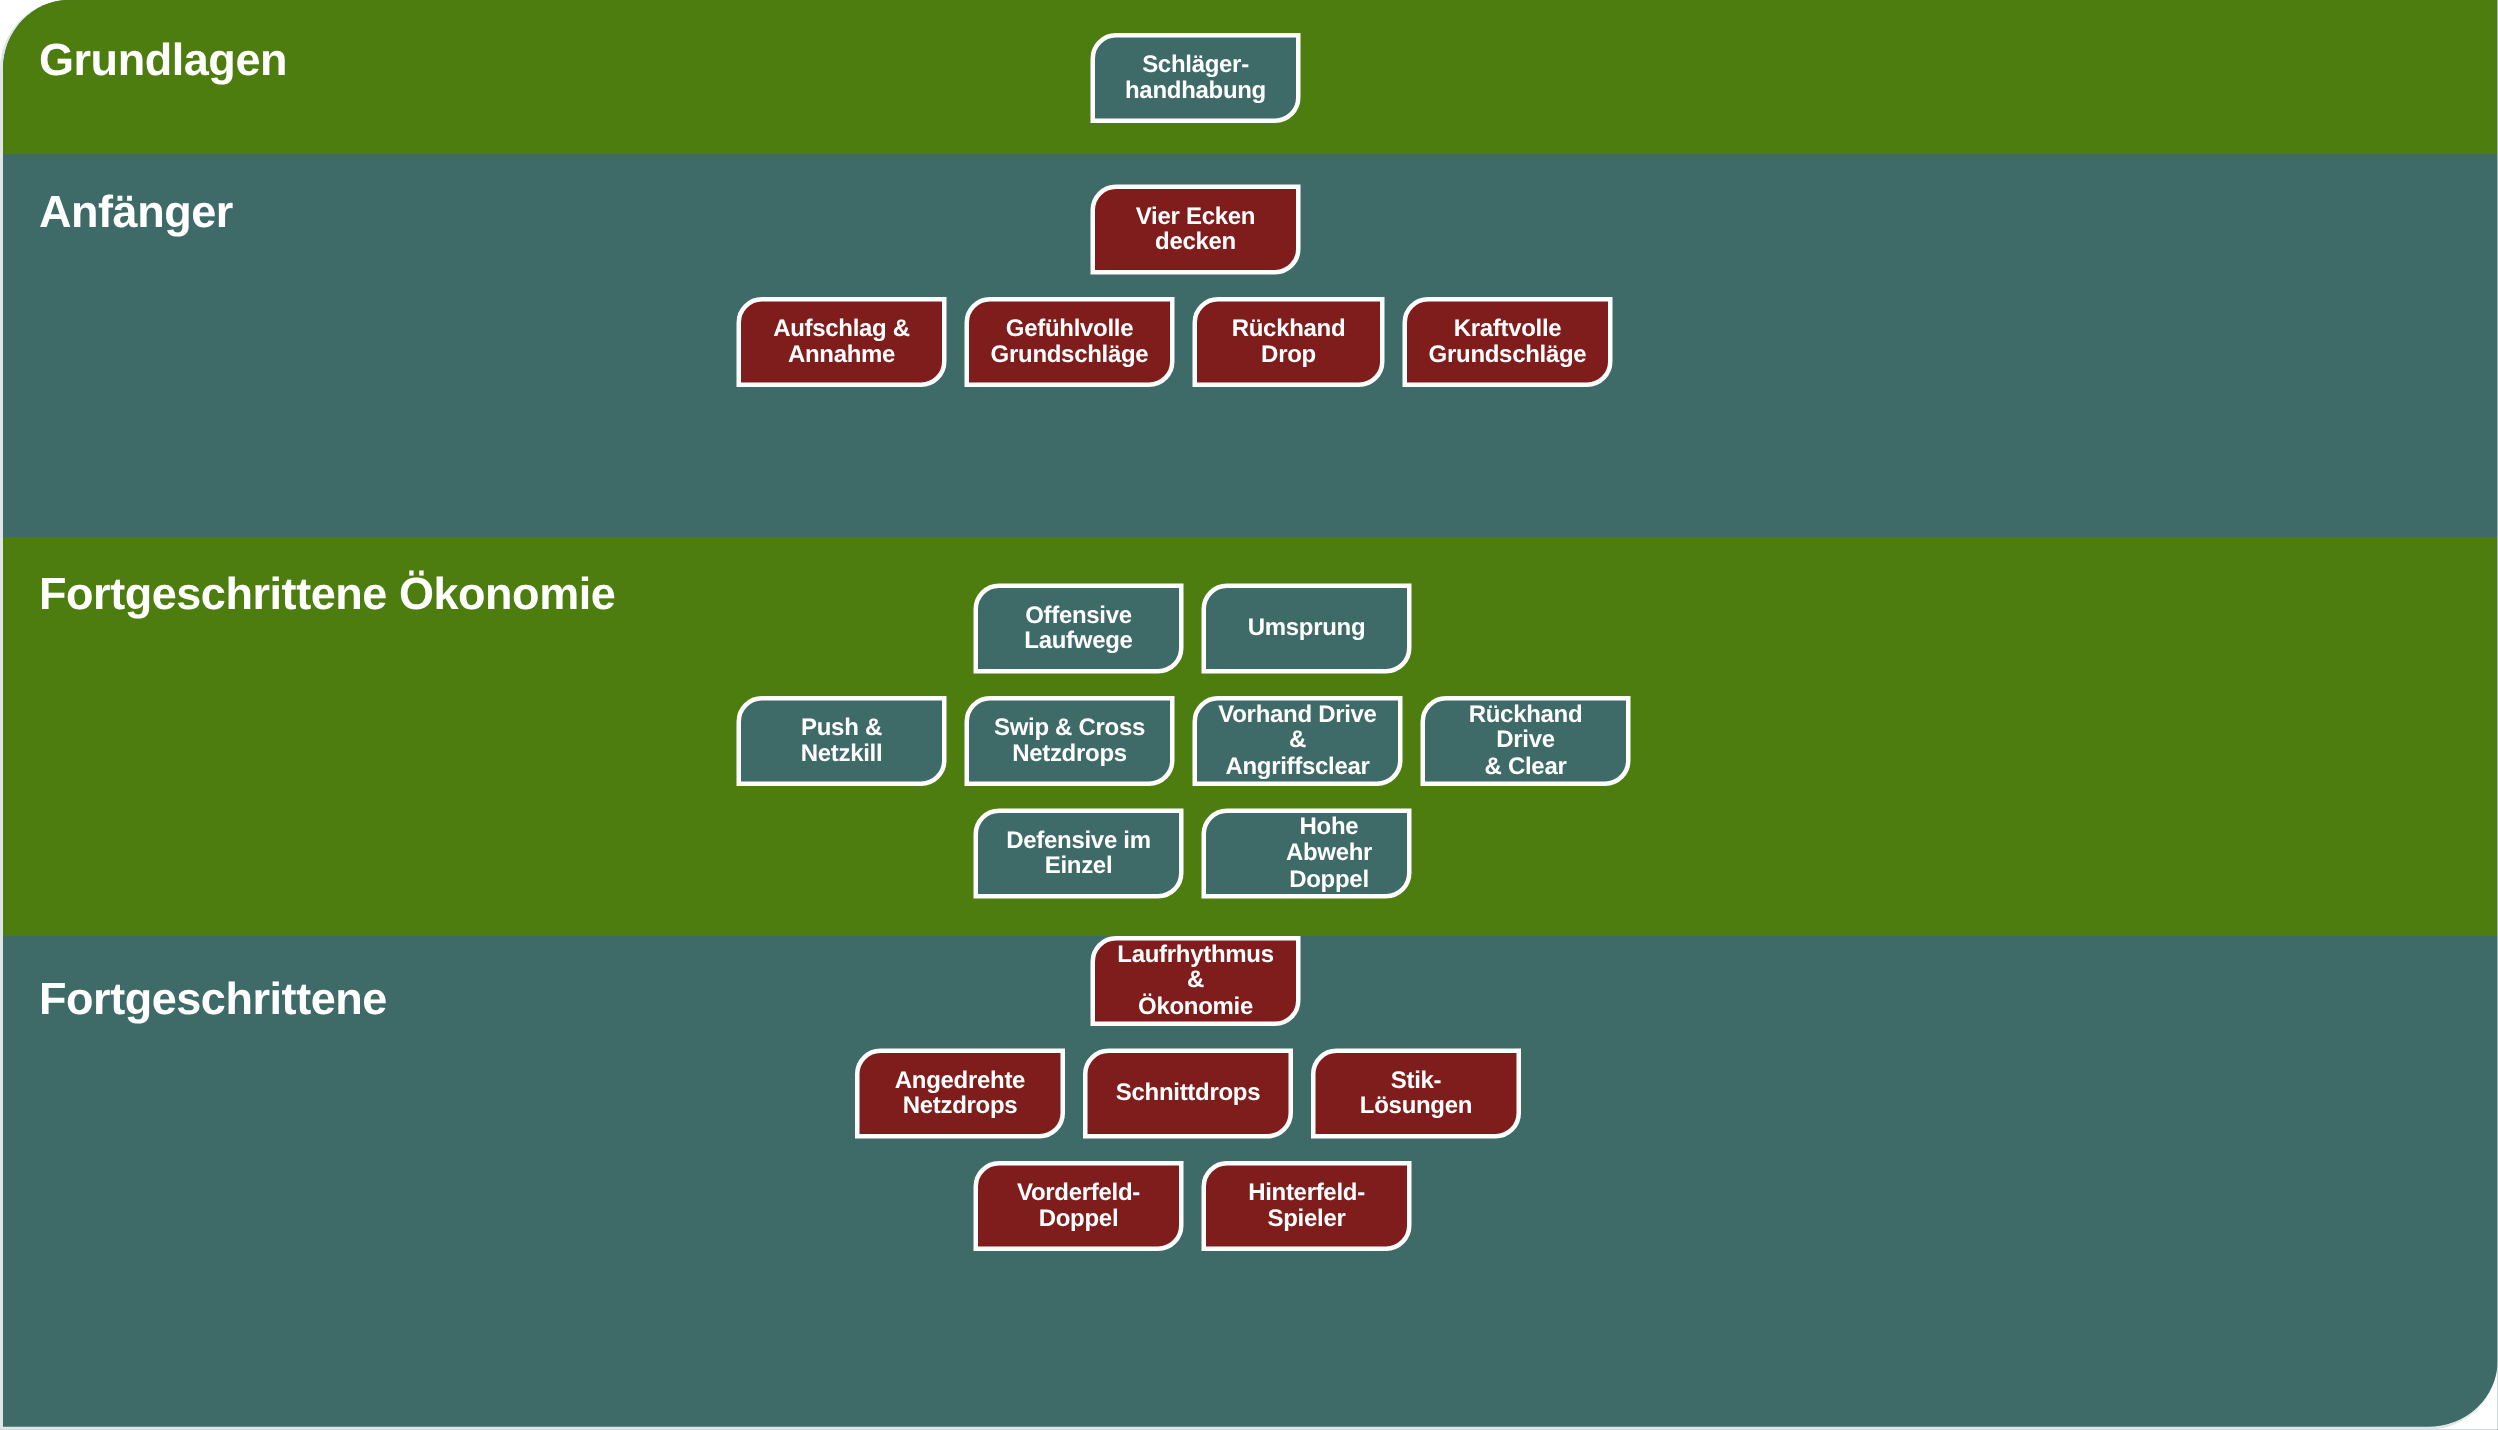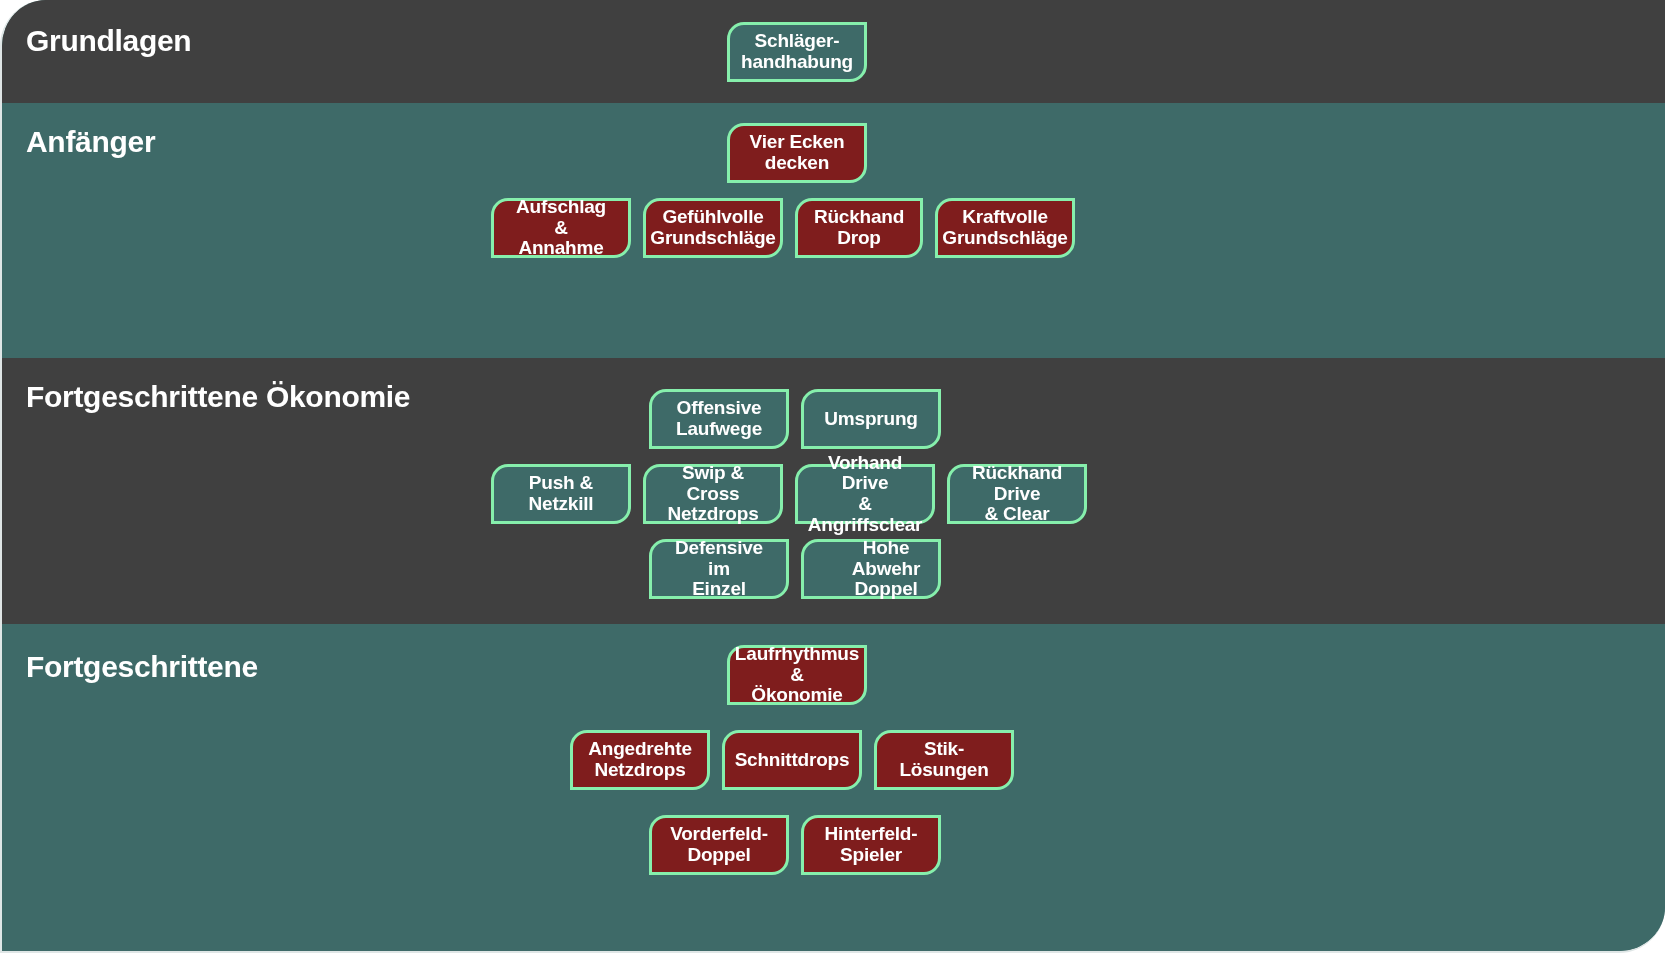--- a/index.html
+++ b/index.html
@@ -26,21 +26,21 @@
     border-top: none;
     border-right: none;
   }
 
   
   .level {
     position: relative;
     width: 100%;
     padding: 0;
   }
-  .level.green  { background: #404040; }
+  .level.green  { background: #4d7c0f; }
   .level.teal   { background: #3e6a68; }
 
   .level-title {
     position: absolute;
     left: 24px;
     font-weight: bold;
     color: #ffffff;
     font-size: 30px;
     letter-spacing: -0.3px;
     white-space: nowrap;
@@ -65,25 +65,25 @@
   
   .node {
     position: relative;
     height: 60px;
     min-width: 104px;
     padding: 0 14px;
     display: flex;
     align-items: center;
     justify-content: center;
     text-align: center;
-    border: 3px solid #86efac;
+    border: 3px solid #ffffff;
     border-radius: 17px 0 17px 0;
     color: #ffffff;
     font-weight: bold;
-    font-size: 19px;
+    font-size: 16px;
     line-height: 1.08;
     letter-spacing: -0.2px;
     white-space: pre-line;
     flex: 0 0 auto;
   }
   .node.teal  { background: #3e6a68; }
   .node.green { background: #7f1d1d; }
   .node span { display: block; }
 
   
@@ -149,21 +149,21 @@
           <div class="spacer" style="width: 635px;"></div>
           <div class="node teal" style="width: 140px;"><span class="lbl">Defensive im
 Einzel</span></div>
           <div class="node teal" style="width: 140px; padding-left: 44px;"><span class="lbl">Hohe Abwehr
 Doppel</span></div>
         </div>
       </div>
     </div>
     <div class="level teal" style="height: 329px;">
       <div class="level-title" style="top: 28px;">Fortgeschrittene</div>
-      <div class="rows" style="padding-top: 21px; gap: 10px;">
+      <div class="rows" style="">
         <div class="row">
           <div class="spacer" style="width: 713px;"></div>
           <div class="node green" style="width: 140px;"><span class="lbl">Laufrhythmus &amp;
 Ökonomie</span></div>
         </div>
         <div class="row">
           <div class="spacer" style="width: 556px;"></div>
           <div class="node green" style="width: 140px;"><span class="lbl">Angedrehte
 Netzdrops</span></div>
           <div class="node green" style="width: 140px;"><span class="lbl">Schnittdrops</span></div>

